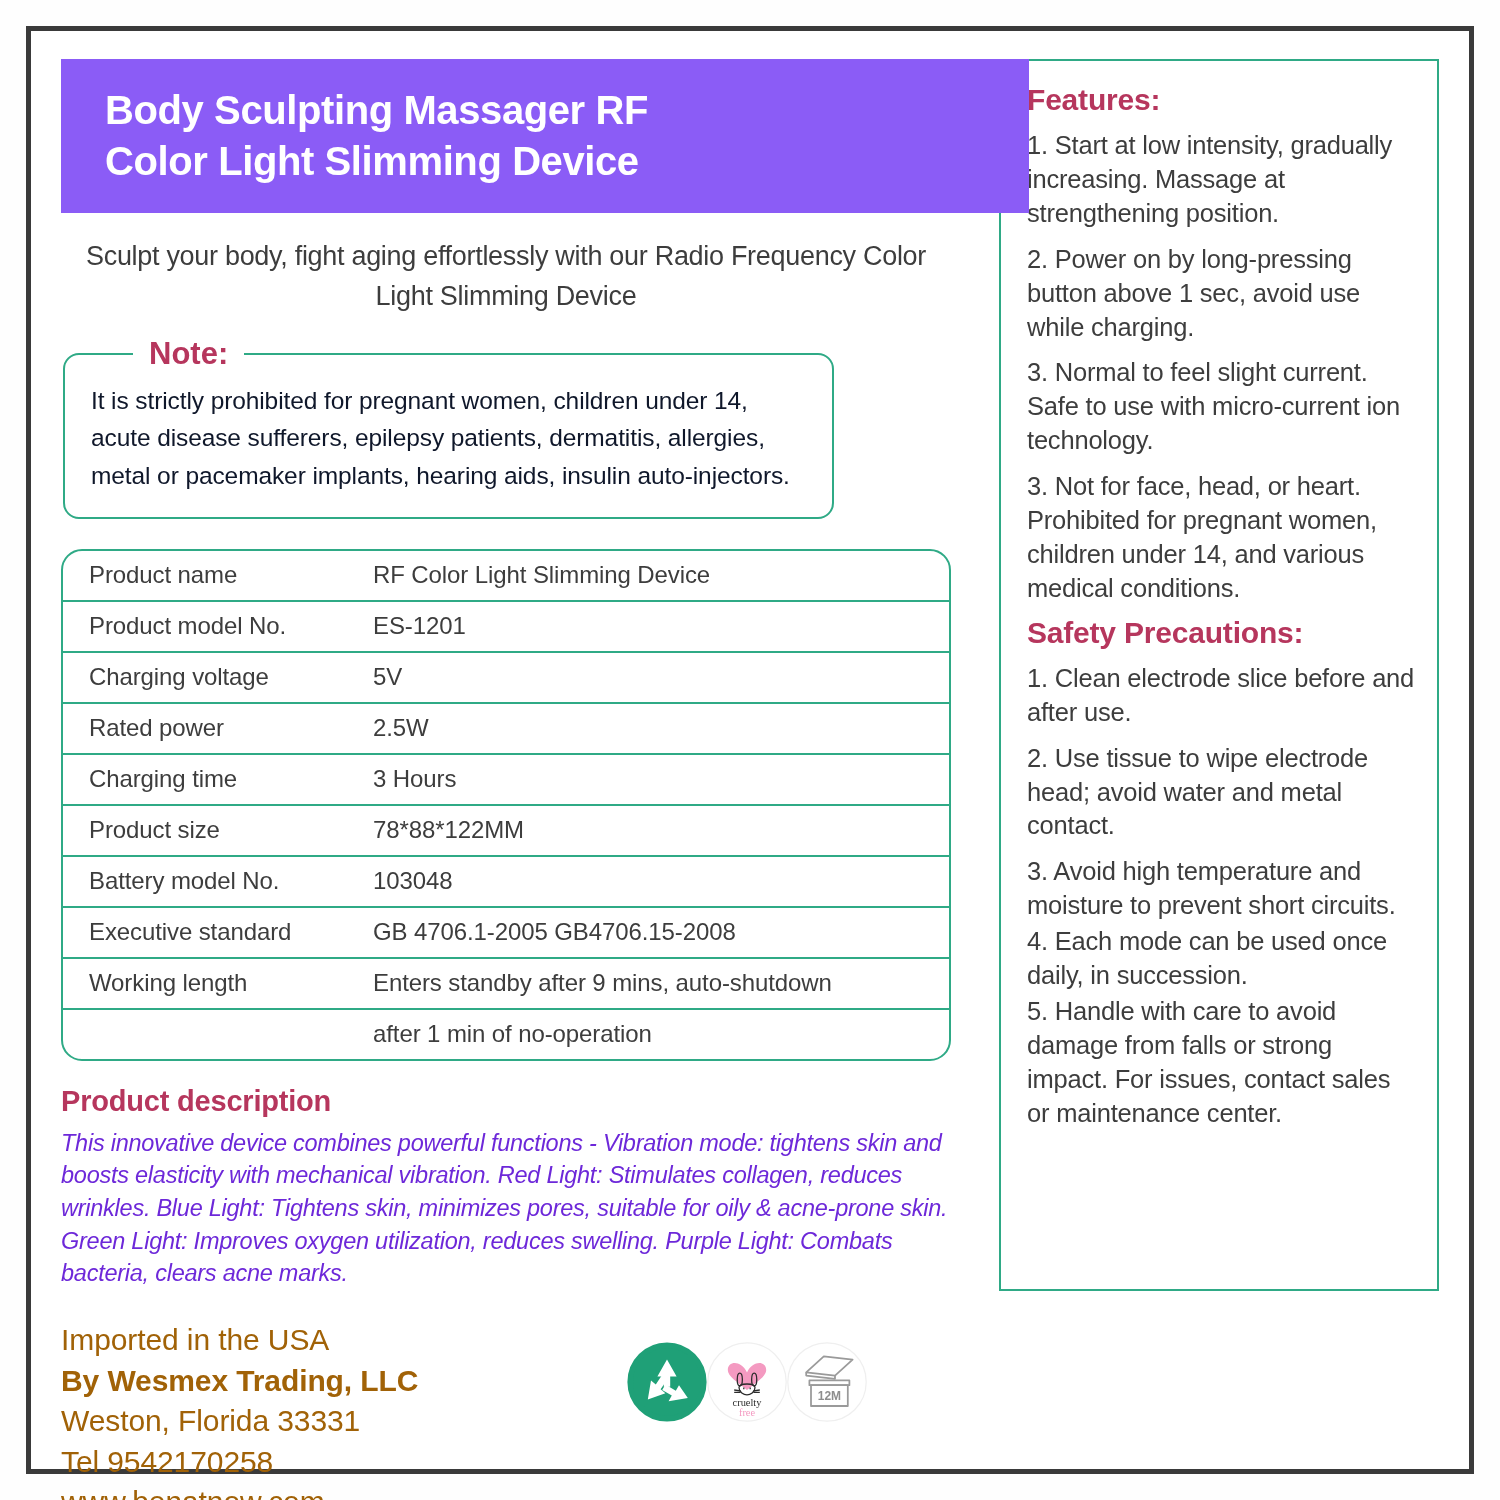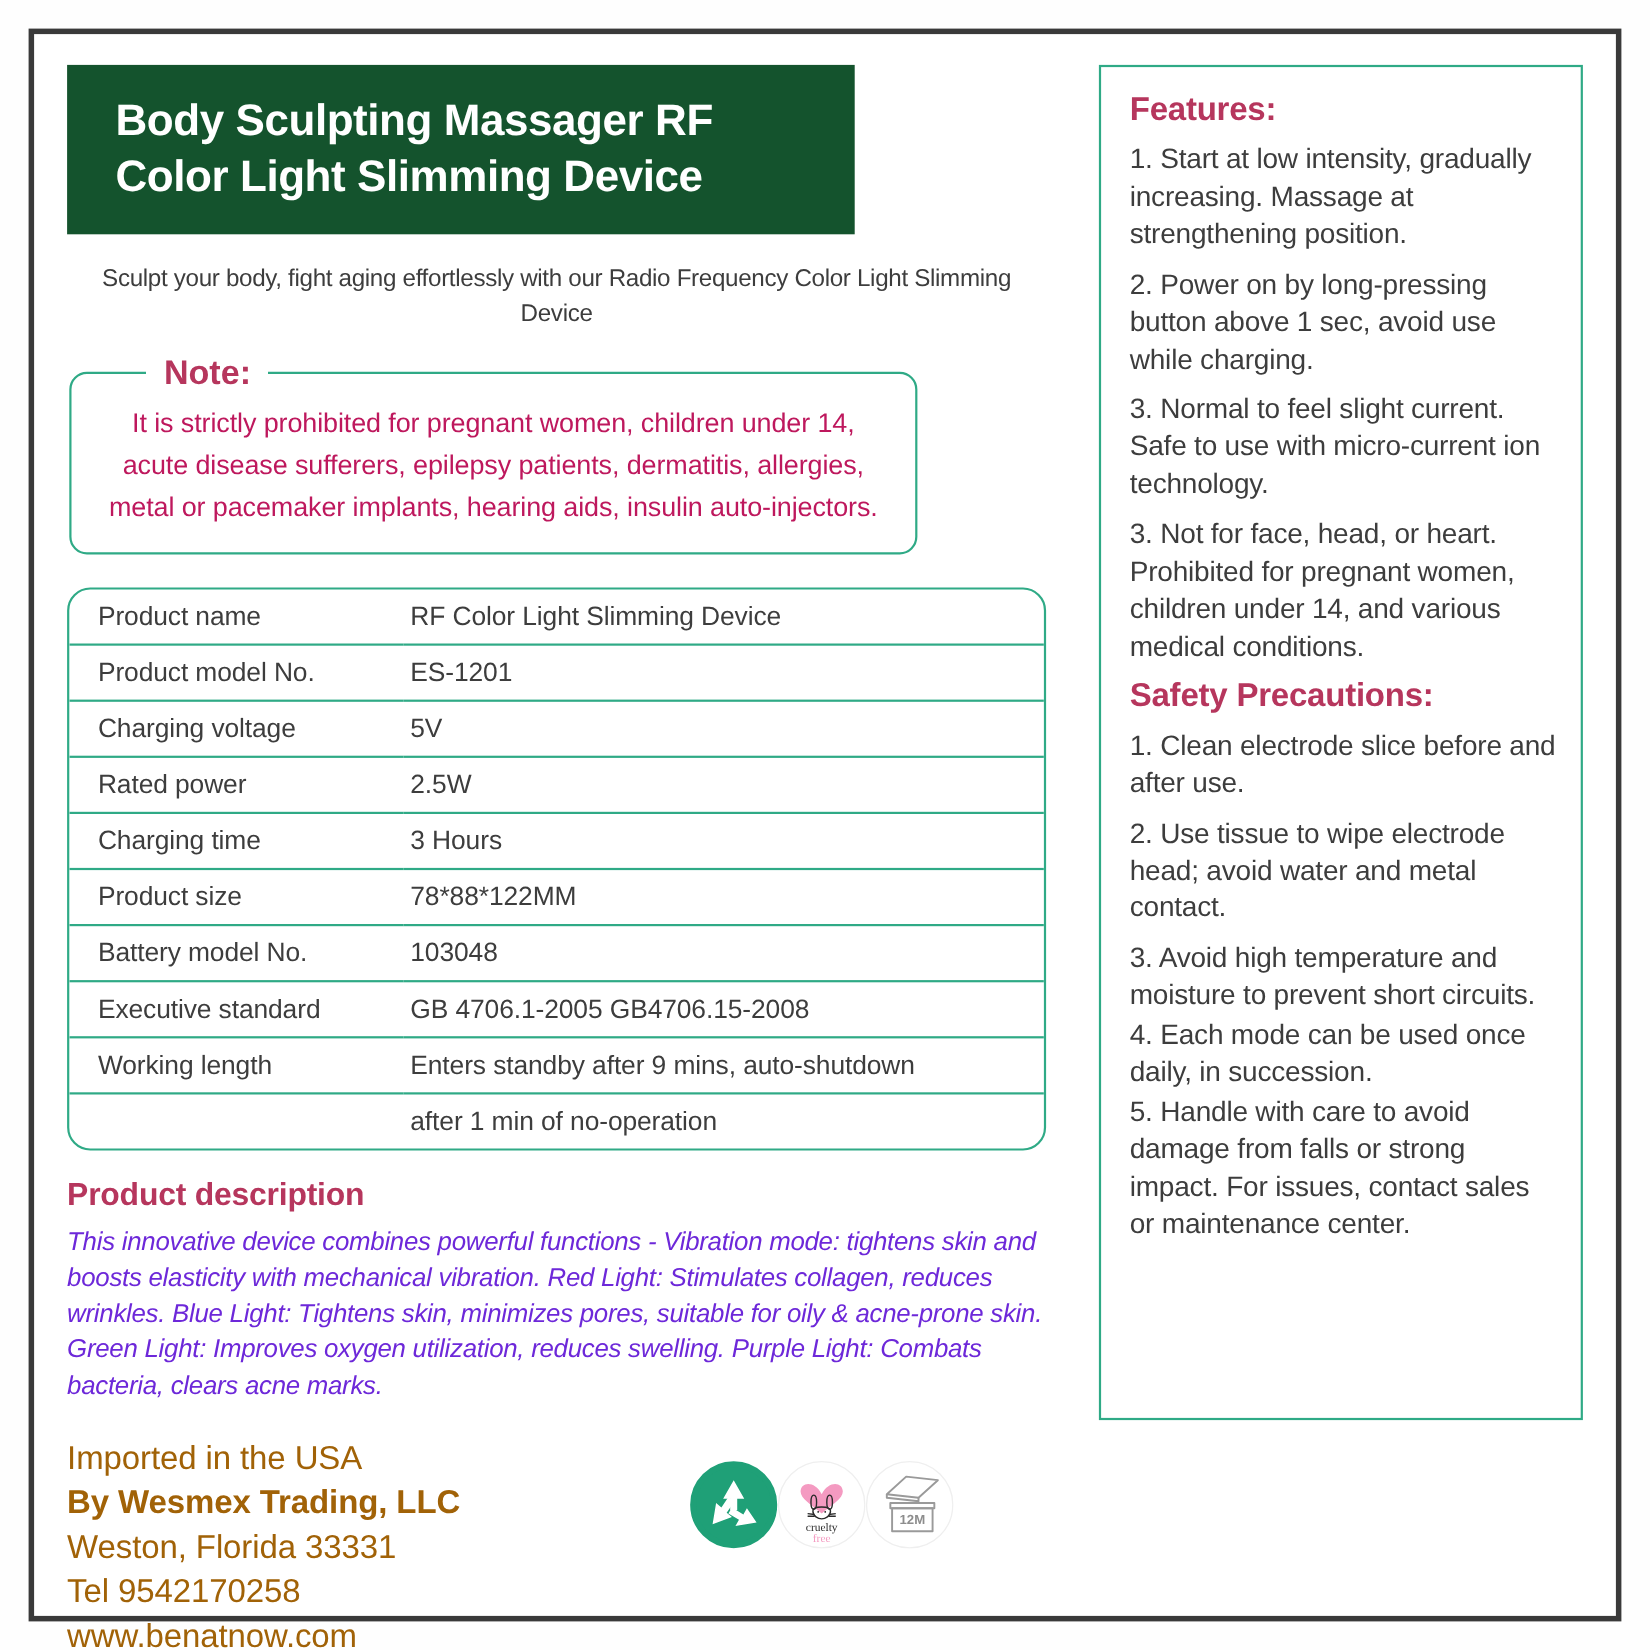--- a/index.html
+++ b/index.html
@@ -37,38 +37,38 @@
   
   .col-left {
     width: 912px;
     flex: 0 0 912px;
     display: flex;
     flex-direction: column;
     position: relative;
   }
 
   .title-banner {
-    background: #14532d;
+    background: #8b5cf6;
     color: #ffffff;
     padding: 26px 0 26px 44px;
     box-sizing: border-box;
-    width: 716px;
+    width: 968px;
   }
   .title-banner .title-line {
     font-size: 40px;
     font-weight: bold;
     line-height: 1.28;
     letter-spacing: -0.4px;
     white-space: nowrap;
   }
 
   .subtitle {
     text-align: center;
     color: #3d3d3d;
-    font-size: 22px;
+    font-size: 27px;
     line-height: 1.45;
     margin-top: 24px;
     width: 890px;
     letter-spacing: -0.3px;
   }
 
   
   .note-box {
     margin-top: 20px;
     width: 771px;
@@ -79,24 +79,23 @@
   }
   .note-box > legend {
     font-size: 31px;
     font-weight: bold;
     color: #b6365d;
     padding: 0 16px;
     margin-left: 42px;
   }
   .note-text {
     font-size: 24.5px;
-    color: #be185d;
+    color: #0f172a;
     line-height: 1.54;
     letter-spacing: -0.1px;
-    text-align: center;
   }
 
   
   .spec-table {
     margin-top: 30px;
     width: 890px;
     box-sizing: border-box;
     border: 2.5px solid #2faa86;
     border-radius: 21px;
     border-collapse: separate;

